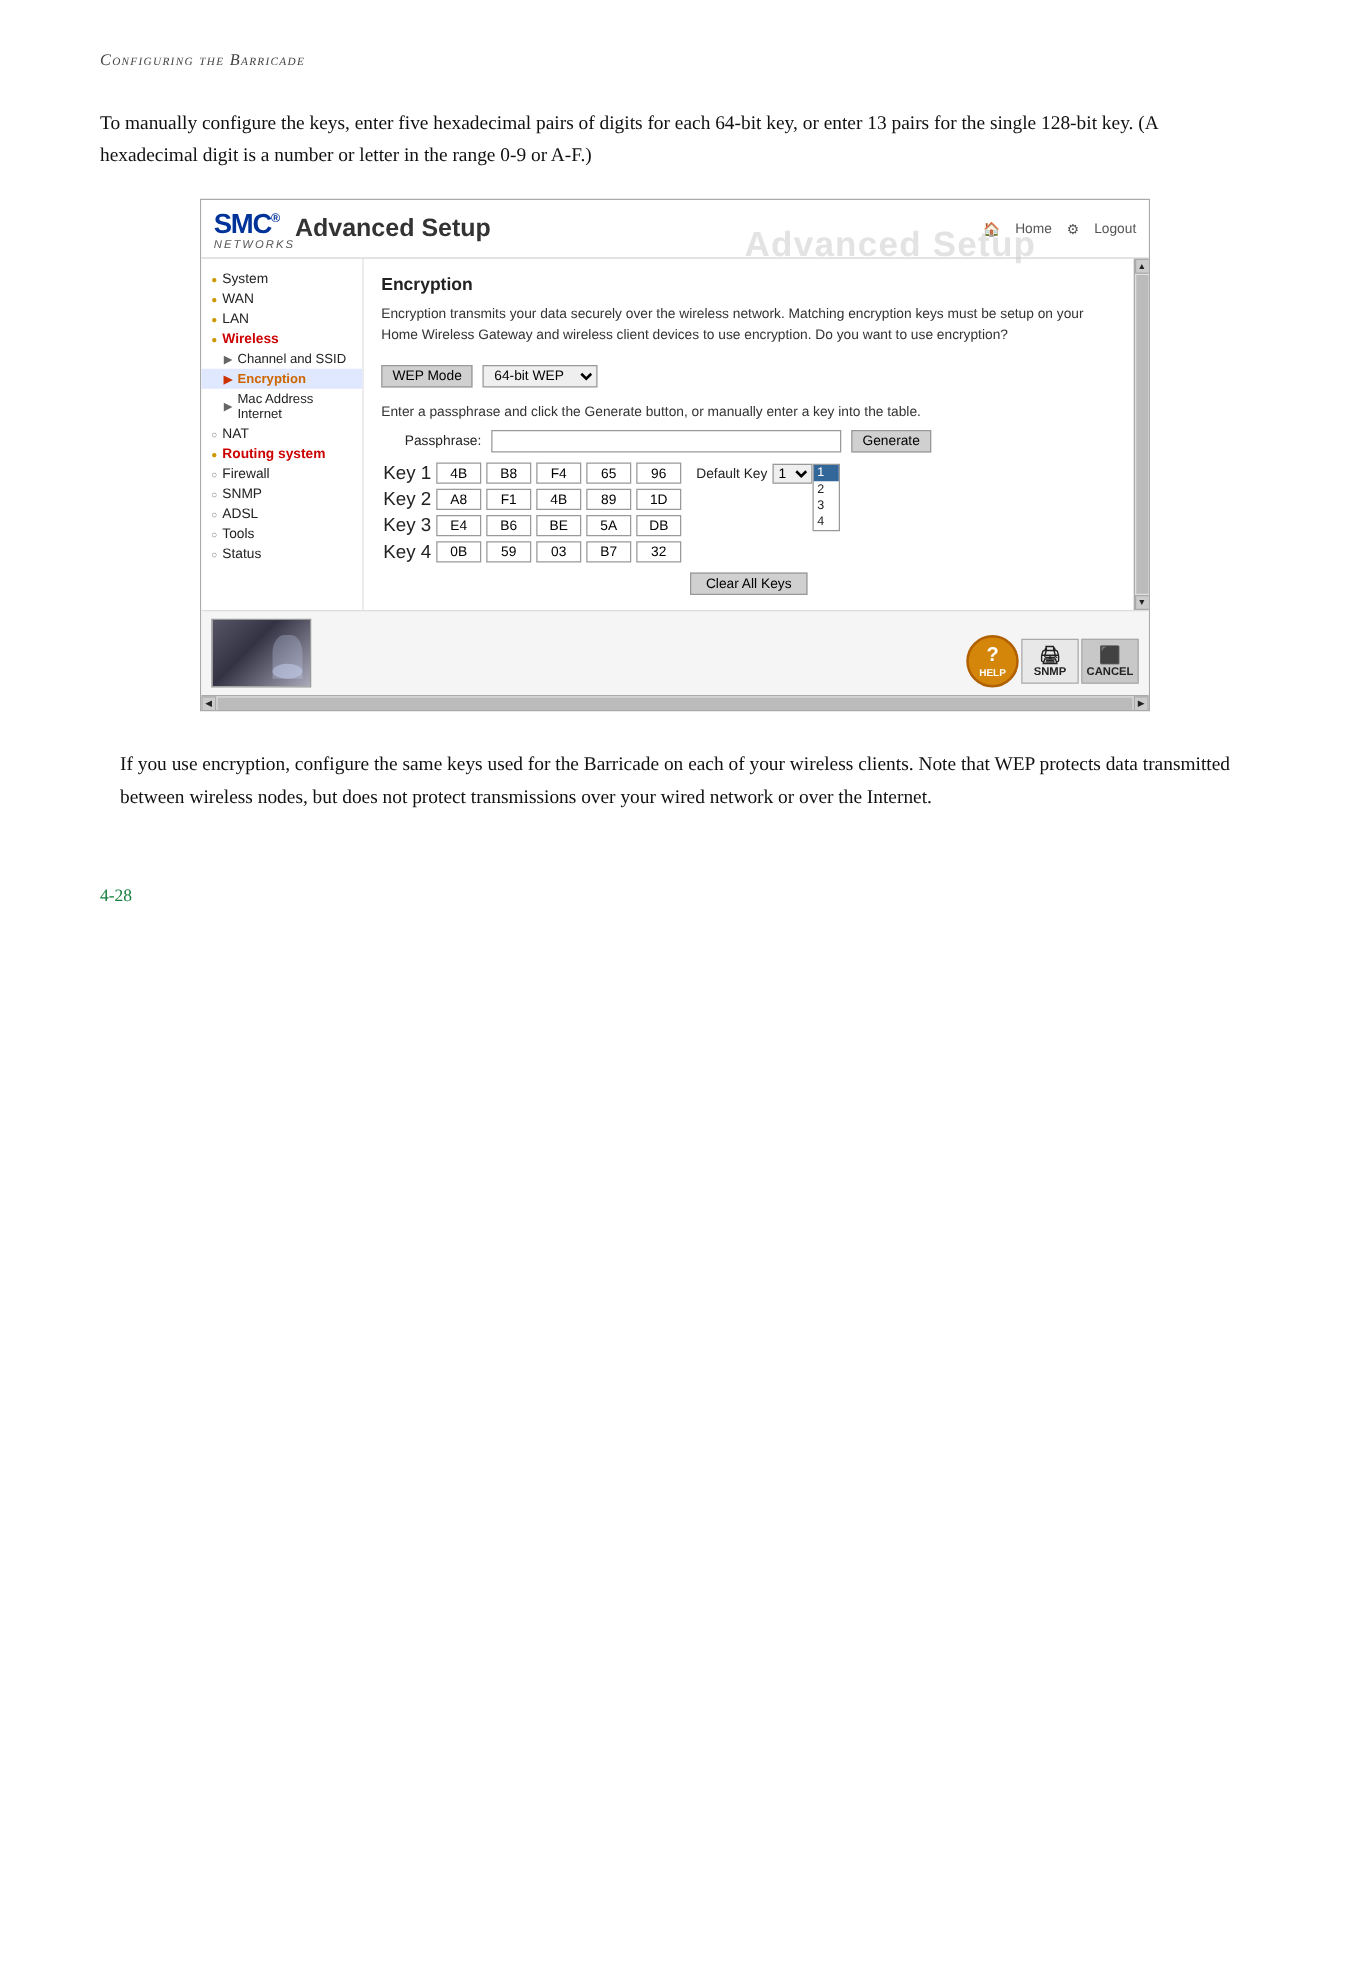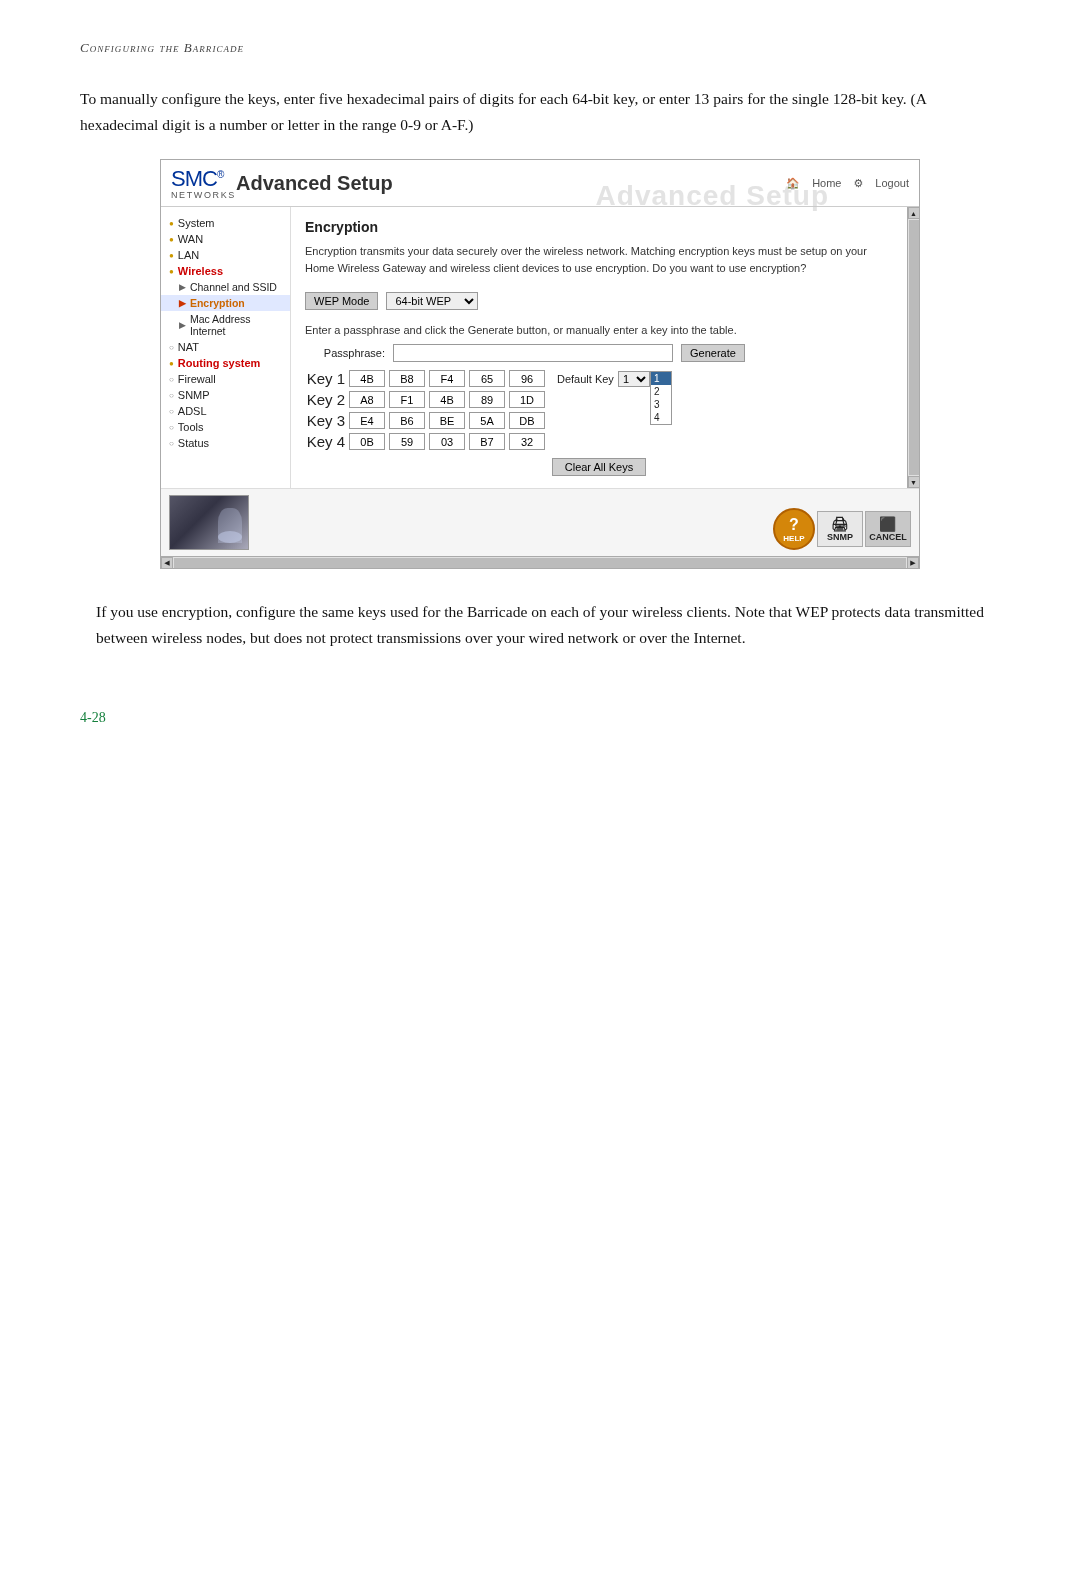--- a/index.html
+++ b/index.html
@@ -45,35 +45,36 @@
       justify-content: space-between;
       padding: 6px 10px;
       border-bottom: 1px solid #ccc;
     }
     .smc-logo {
       display: flex;
       flex-direction: column;
     }
     .smc-logo-text {
       font-size: 22px;
-      font-weight: normal;
+      font-weight: bold;
       color: #003399;
       font-family: Arial, sans-serif;
       letter-spacing: -1px;
     }
     .smc-logo-text sup {
       font-size: 10px;
       color: #003399;
     }
     .smc-logo-networks {
       font-size: 9px;
       letter-spacing: 0.18em;
       color: #555;
       text-transform: uppercase;
       margin-top: -2px;
+      font-style: italic;
     }
     .smc-title-bg {
       font-size: 28px;
       font-weight: bold;
       color: rgba(200,200,200,0.5);
       position: absolute;
       right: 80px;
       top: 8px;
       letter-spacing: 1px;
       font-family: Arial, sans-serif;

